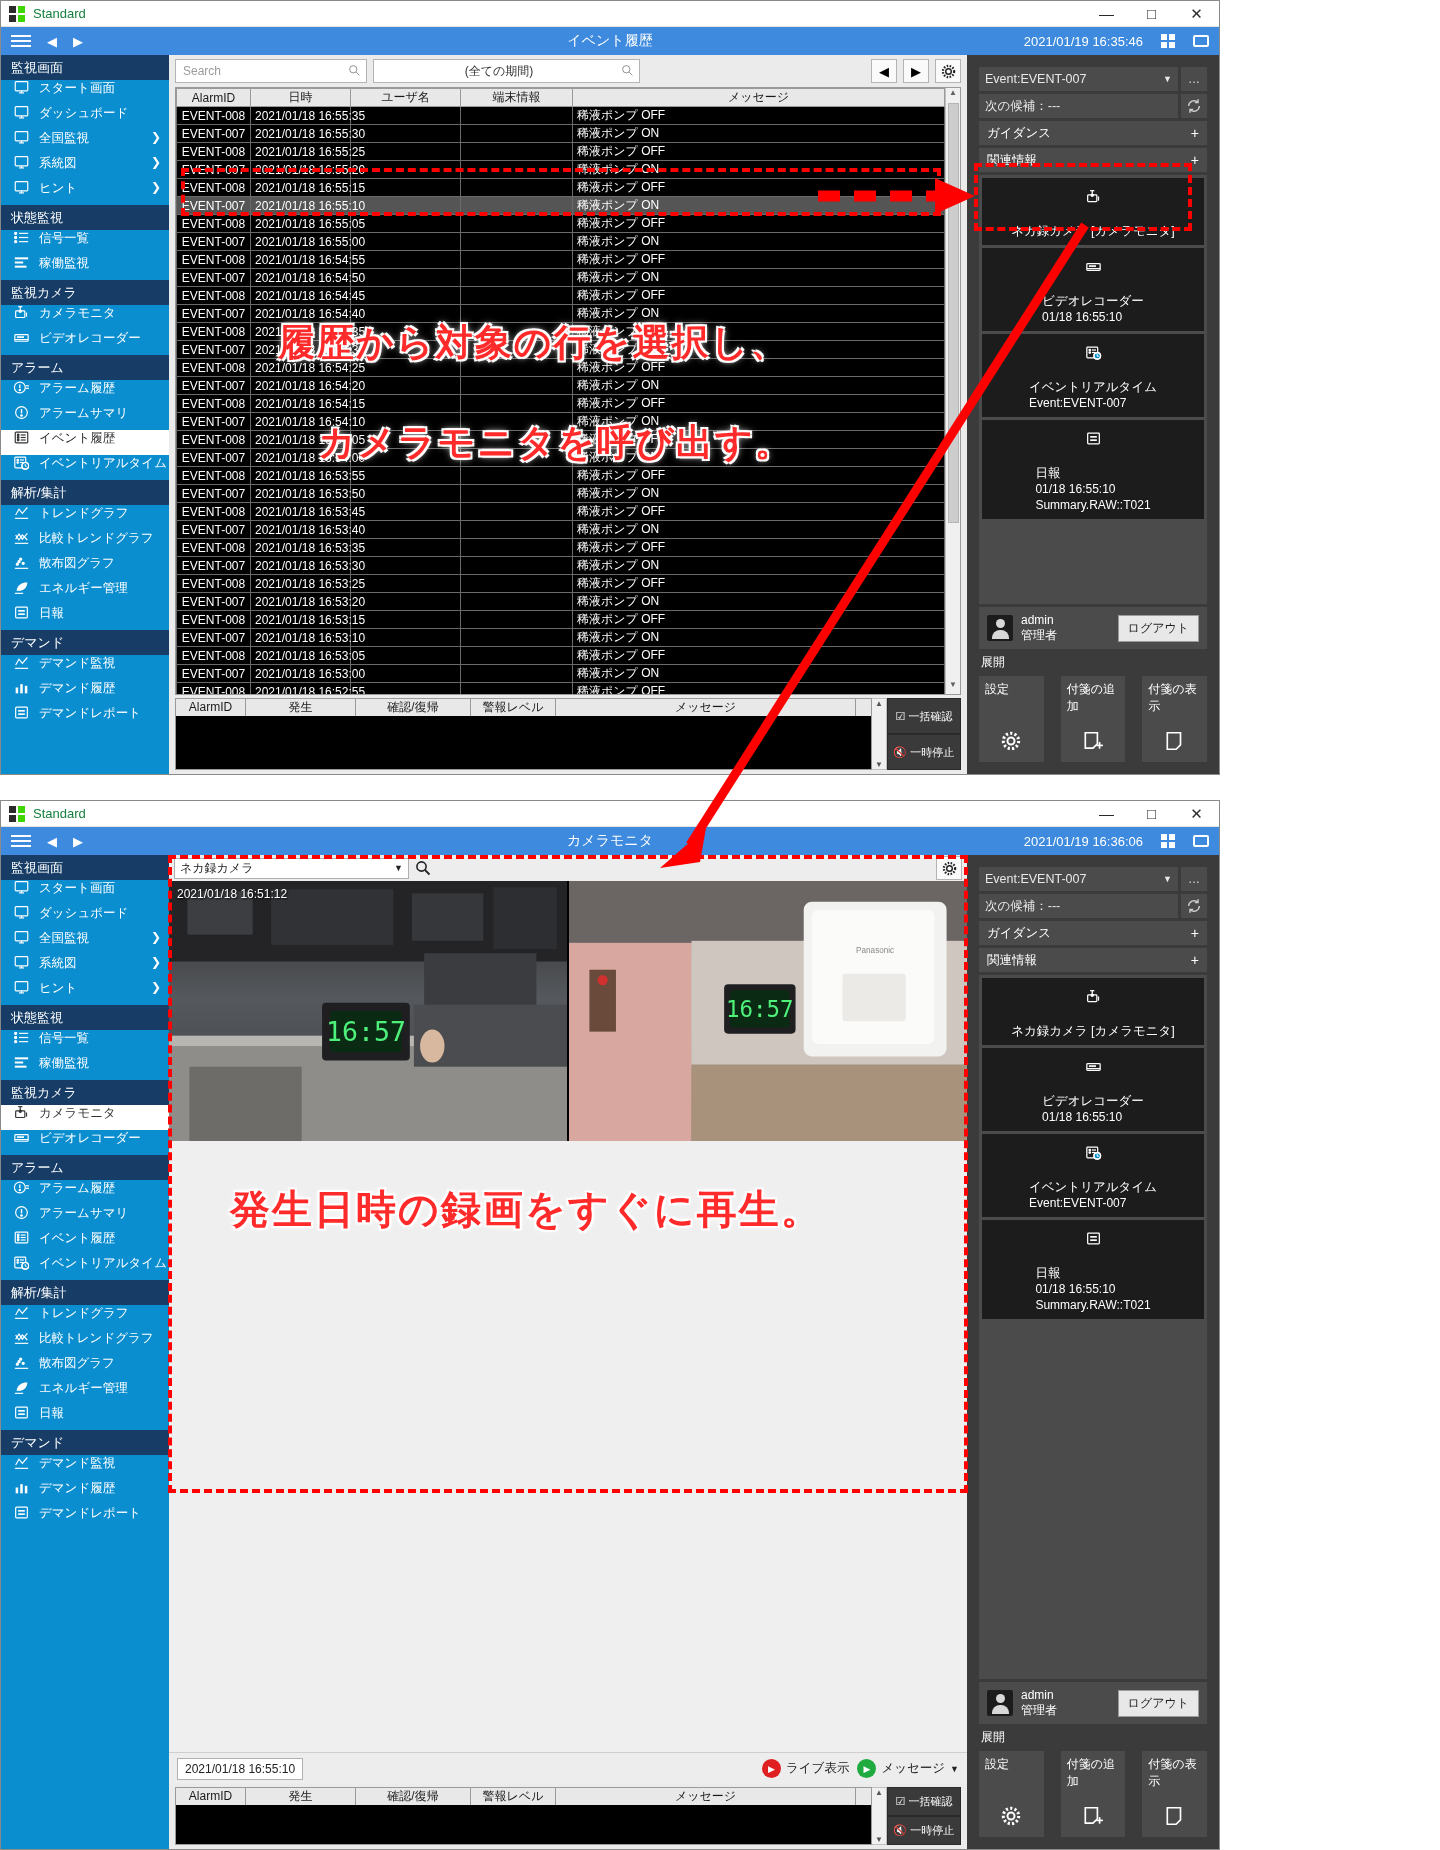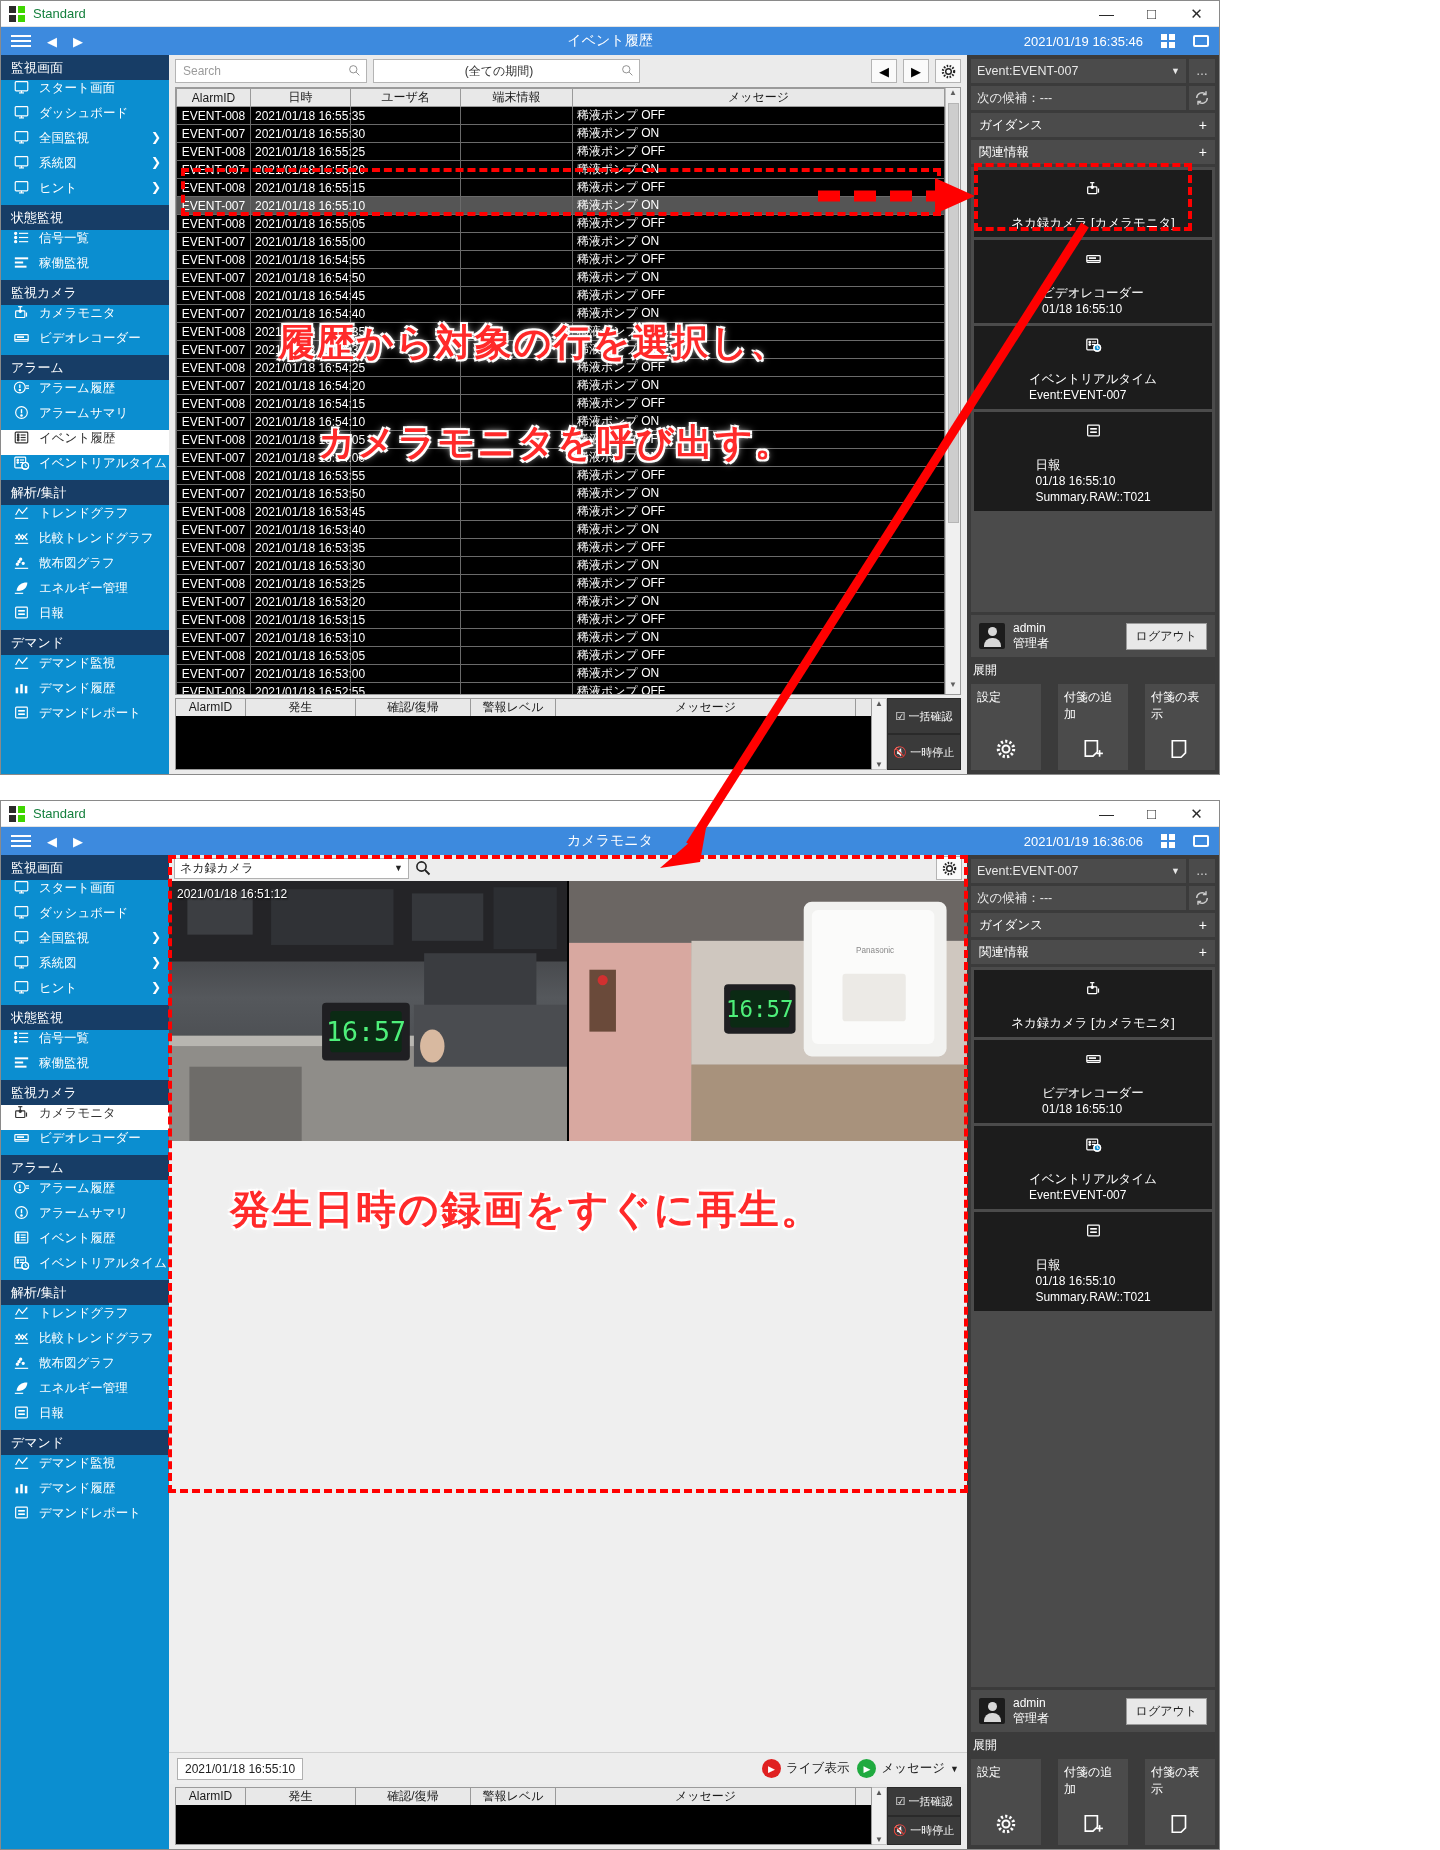--- a/index.html
+++ b/index.html
@@ -79,21 +79,21 @@
   
   .lowbar { height:72px; display:flex; margin:3px 6px 4px 6px; }
   .lowtbl { flex:1; background:#000; border:1px solid #9a9a9a; }
   .lowtbl .hdr { display:flex; background:#e8e8e8; height:17px; font-size:12px; color:#1a1a1a; }
   .lowtbl .hdr div { border-right:1px solid #9a9a9a; text-align:center; line-height:17px; }
   .lowsb { width:15px; background:#f0f0f0; border:1px solid #c0c0c0; border-left:none; display:flex; flex-direction:column; justify-content:space-between; align-items:center; font-size:8px; color:#555; }
   .lowbtns { width:74px; display:flex; flex-direction:column; }
   .lowbtn { flex:1; background:#3a3a3a; color:#fff; font-size:11px; display:flex; align-items:center; justify-content:center; gap:3px; border:1px solid #2a2a2a; }
 
   
-  .rpanel { width:252px; flex:0 0 252px; background:#3b3b3b; display:flex; flex-direction:column; padding:4px; gap:3px; }
+  .rpanel { width:252px; flex:0 0 252px; background:#3b3b3b; display:flex; flex-direction:column; padding:12px; gap:3px; }
   .rp-row { display:flex; gap:3px; }
   .rp-sel { flex:1; background:#4b4b4b; color:#e8e8e8; font-size:12.5px; height:24px; display:flex; align-items:center; padding:0 6px; }
   .rp-sel .cv { margin-left:auto; font-size:9px; }
   .rp-mini { width:26px; height:24px; background:#4b4b4b; color:#ddd; display:flex; align-items:center; justify-content:center; font-size:12px; }
   .rp-sec { background:#4b4b4b; color:#fff; font-size:12.5px; height:24px; display:flex; align-items:center; padding:0 8px; }
   .rp-sec .plus { margin-left:auto; font-size:14px; }
   .rp-cards { background:#4b4b4b; padding:3px; display:flex; flex-direction:column; gap:3px; flex:1; min-height:0; }
   .rp-card { background:#1c1c1c; min-height:44px; display:flex; align-items:center; padding:6px 8px; gap:15px;flex-direction:column; }
   .rp-card .ic { width:24px; flex:0 0 24px; display:flex; align-items:center; justify-content:center; }
   .rp-card .ic svg { stroke:#fff; fill:none; stroke-width:1.5; }

